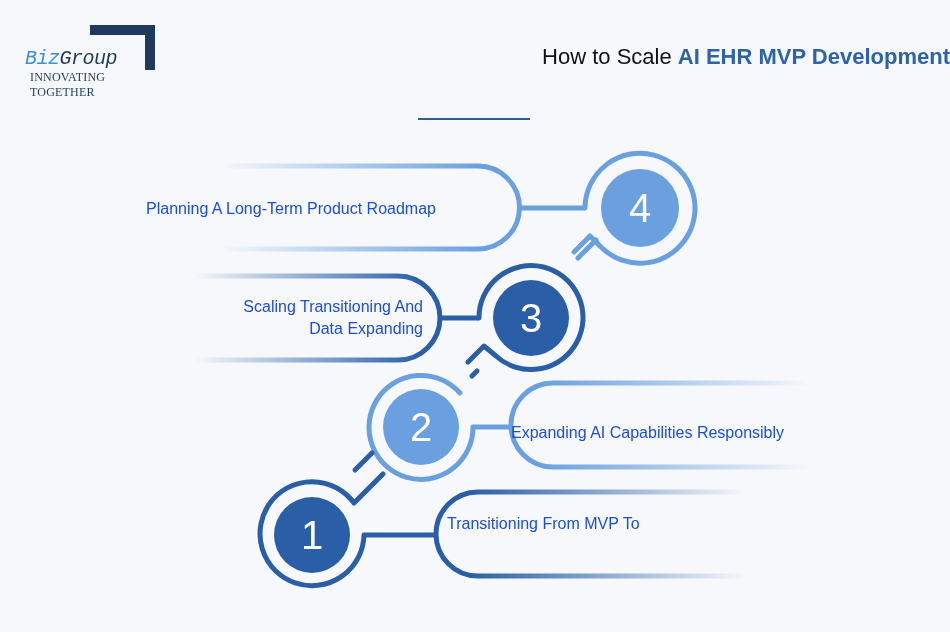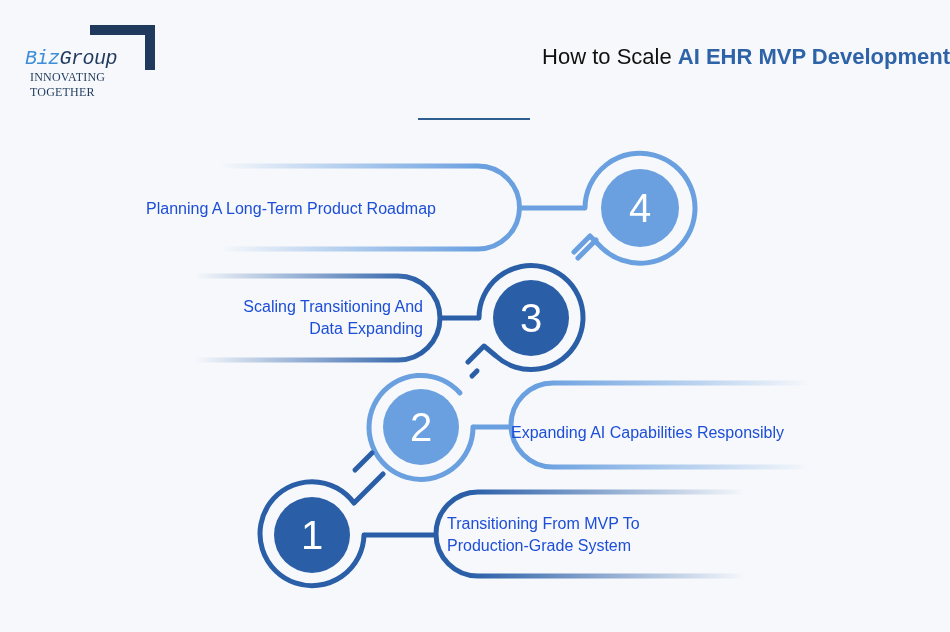--- a/index.html
+++ b/index.html
@@ -108,14 +108,13 @@
   <div>Scaling Transitioning And</div>
   <div>Data Expanding</div>
 </div>
 
 <div class="label" style="left:511px; top:415px; white-space:nowrap;margin-top:7px;">
   <span>Expanding AI Capabilities Responsibly</span>
 </div>
 
 <div class="label" style="left:447px; top:513px; white-space:nowrap;">
   <div>Transitioning From MVP To</div>
-  <div>Production-Grade System</div>
 </div>
 
 </body></html>

